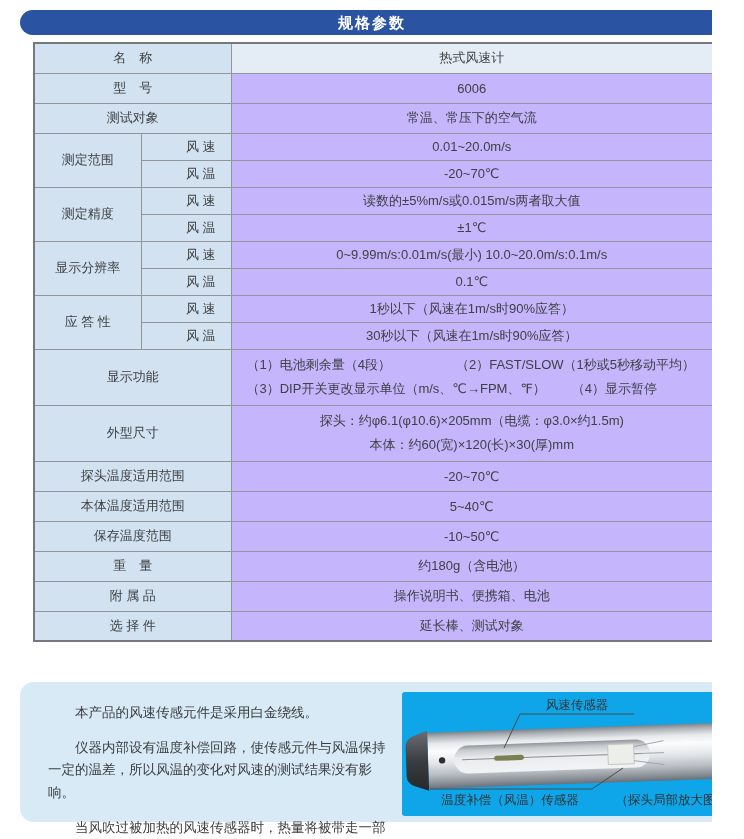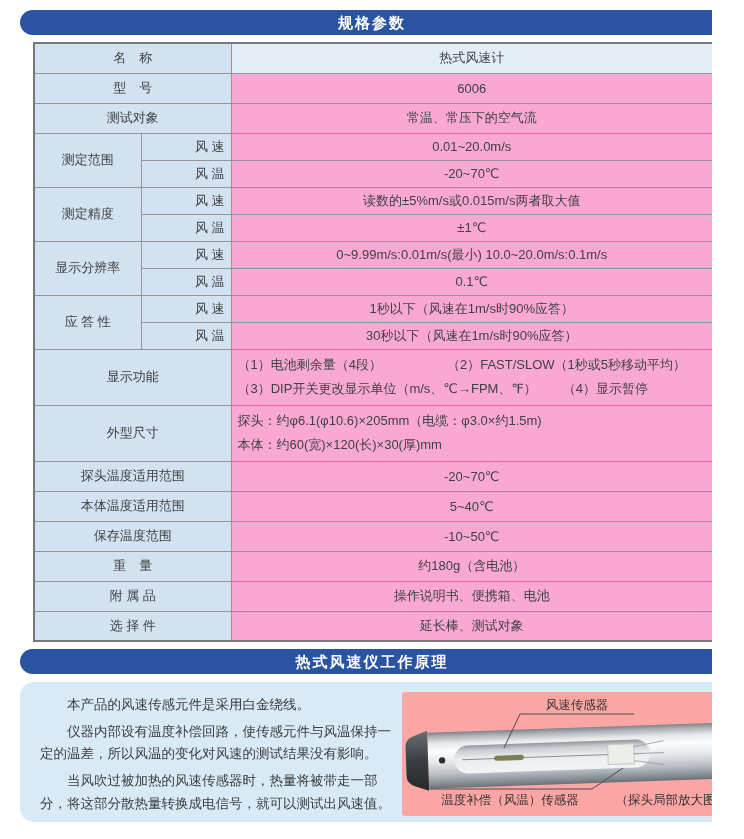--- a/index.html
+++ b/index.html
@@ -7,39 +7,39 @@
   #stage{position:relative;width:712px;height:839px;background:#ffffff;overflow:hidden;}
 
   .title-bar{position:absolute;left:20px;width:704px;height:25px;background:#2a53a2;
     border-radius:13px;color:#ffffff;font-size:15px;font-weight:bold;text-align:center;
     line-height:25px;letter-spacing:2px;}
   #bar1{top:10px;}
   #bar2{top:649px;}
 
   table.spec{position:absolute;left:33px;top:42px;width:681px;border-collapse:collapse;
     border:2px solid #75787c;font-size:13px;color:#3f4143;table-layout:fixed;}
-  table.spec td{border:1px solid #92969a;padding:0 6px;}
+  table.spec td{border:1px solid #92969a;padding:0 15px;}
   td.lbl{background:#d2e2f0;text-align:center;}
   td.sub{background:#d2e2f0;text-align:right;}
-  td.val{text-align:center;background:#f9a8d4;}
+  td.val{text-align:center;background:#c4b5fd;}
   td.tint{background:#e4edf6;margin-top:36px;}
   tr.r-s{height:30px;}
   tr.r-sub{height:27px;}
   tr.r-2{height:56px;}
   td.val2l{text-align:left;padding-left:12px;line-height:1.85;margin-top:24px;}
-  td.val2c{text-align:left;line-height:1.85;}
+  td.val2c{text-align:center;line-height:1.85;}
   col.c1{width:107px;} col.c2{width:90px;}
 
   .panel{position:absolute;left:20px;top:682px;width:704px;height:140px;
     background:#d8eaf6;border-radius:14px;}
   .principle-text{position:absolute;left:16px;top:8px;width:362px;
     font-size:13.5px;line-height:1.68;color:#3a3c3e;}
-  .principle-text p{margin:4px;text-indent:2em;}
+  .principle-text p{margin:12px;text-indent:2em;}
   .photo-box{position:absolute;left:382px;top:10px;width:330px;height:124px;
-    background:#fca5a5;border-radius:3px;}
+    background:#0ea5e9;border-radius:3px;}
 </style>
 </head>
 <body>
 
 <div id="stage">
 
   <div id="bar1" class="title-bar">规格参数</div>
 
   <table class="spec">
     <colgroup>
@@ -130,21 +130,20 @@
       <td class="lbl" colspan="2">附 属 品</td>
       <td class="val">操作说明书、便携箱、电池</td>
     </tr>
     <tr class="r-s">
       <td class="lbl" colspan="2">选 择 件</td>
       <td class="val">延长棒、测试对象</td>
     </tr>
   </tbody>
     </table>
 
-  <div id="bar2" class="title-bar">热式风速仪工作原理</div>
 
   <div class="panel">
     <div class="principle-text">
       <p>本产品的风速传感元件是采用白金绕线。</p>
       <p>仪器内部设有温度补偿回路，使传感元件与风温保持一定的温差，所以风温的变化对风速的测试结果没有影响。</p>
       <p>当风吹过被加热的风速传感器时，热量将被带走一部分，将这部分散热量转换成电信号，就可以测试出风速值。</p>
     </div>
 
     <div class="photo-box">
       <svg width="330" height="124" viewBox="0 0 330 124">

